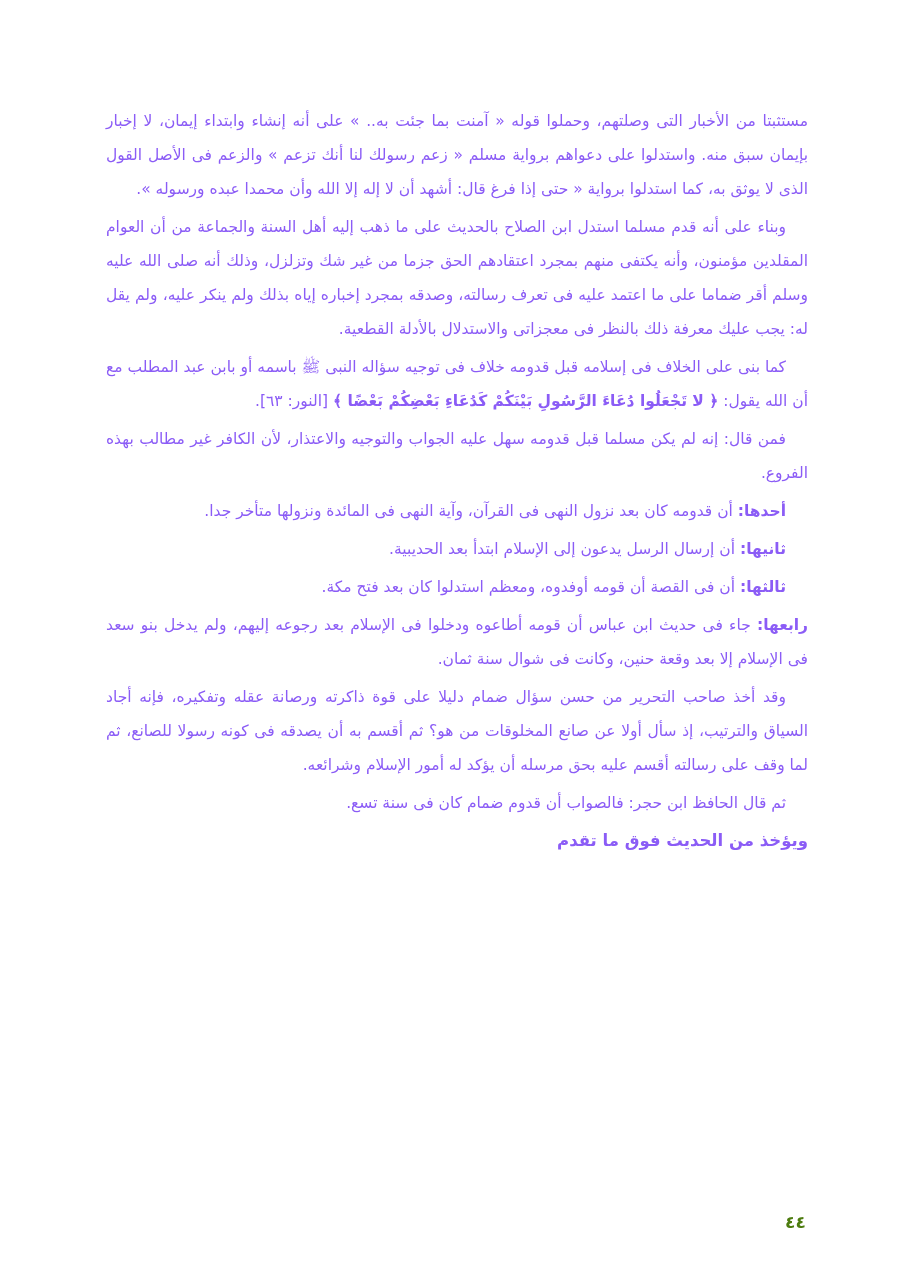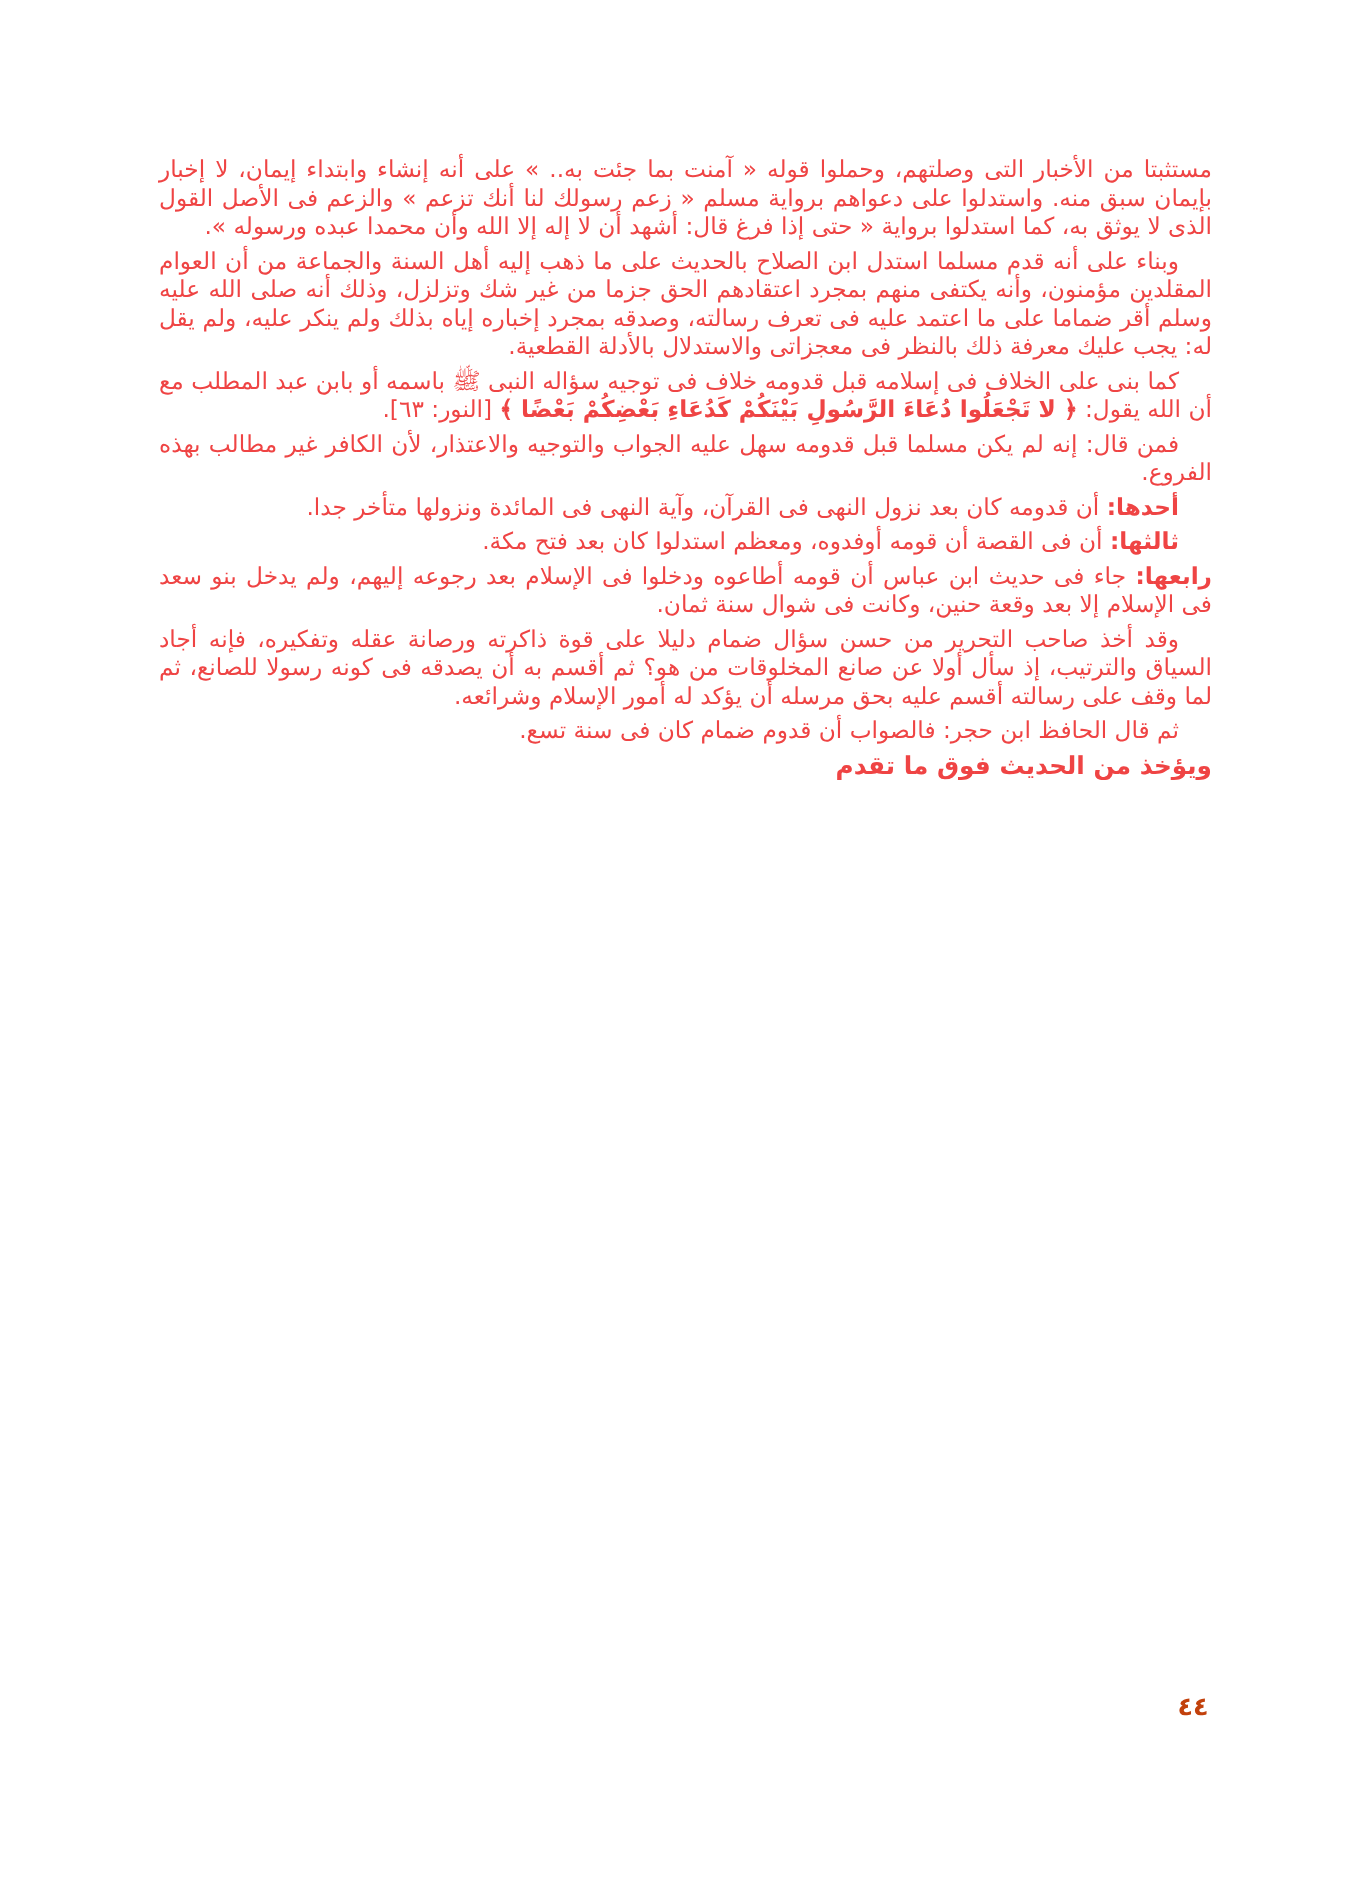--- a/index.html
+++ b/index.html
@@ -7,54 +7,55 @@
   .page {
     position: absolute;
     left: 106px;
     top: 104px;
     width: 702px;
     direction: rtl;
     text-align: justify;
     text-align-last: right;
     font-family: "DejaVu Sans", sans-serif;
     font-size: 15.5px;
-    line-height: 19px;
-    color: #ef4444;
+    line-height: 34px;
+    color: #8b5cf6;
   }
   .para { margin: 0 0 4px 0; }
   .indent { text-indent: 22px; }
   .quran { font-weight: bold; }
   .heading {
     margin: 0 0 17px 0;
     font-weight: bold;
     font-size: 16.5px;
   }
   .point { margin: 0 0 4px 0; text-indent: 22px; }
   .point-label { font-weight: bold; }
   .page-number {
     position: absolute;
     left: 785px;
-    top: 1128px;
+    top: 1212px;
     font-family: "DejaVu Sans", sans-serif;
     font-size: 17px;
     font-weight: bold;
-    color: #c2410c;
+    color: #4d7c0f;
     direction: rtl;
   }
 </style>
 </head>
 <body>
 
 <div class="page">
   <p class="para">مستثبتا من الأخبار التى وصلتهم، وحملوا قوله « آمنت بما جئت به.. » على أنه إنشاء وابتداء إيمان، لا إخبار بإيمان سبق منه. واستدلوا على دعواهم برواية مسلم « زعم رسولك لنا أنك تزعم » والزعم فى الأصل القول الذى لا يوثق به، كما استدلوا برواية « حتى إذا فرغ قال: أشهد أن لا إله إلا الله وأن محمدا عبده ورسوله ».</p>
   <p class="para indent">وبناء على أنه قدم مسلما استدل ابن الصلاح بالحديث على ما ذهب إليه أهل السنة والجماعة من أن العوام المقلدين مؤمنون، وأنه يكتفى منهم بمجرد اعتقادهم الحق جزما من غير شك وتزلزل، وذلك أنه صلى الله عليه وسلم أقر ضماما على ما اعتمد عليه فى تعرف رسالته، وصدقه بمجرد إخباره إياه بذلك ولم ينكر عليه، ولم يقل له: يجب عليك معرفة ذلك بالنظر فى معجزاتى والاستدلال بالأدلة القطعية.</p>
   <p class="para indent"><span>كما بنى على الخلاف فى إسلامه قبل قدومه خلاف فى توجيه سؤاله النبى ﷺ باسمه أو بابن عبد المطلب مع أن الله يقول: </span><span class="quran">﴿ لا تَجْعَلُوا دُعَاءَ الرَّسُولِ بَيْنَكُمْ كَدُعَاءِ بَعْضِكُمْ بَعْضًا ﴾</span><span> [النور: ٦٣].</span></p>
   <p class="para indent">فمن قال: إنه لم يكن مسلما قبل قدومه سهل عليه الجواب والتوجيه والاعتذار، لأن الكافر غير مطالب بهذه الفروع.</p>
 
   <p class="point"><span class="point-label">أحدها:</span><span> أن قدومه كان بعد نزول النهى فى القرآن، وآية النهى فى المائدة ونزولها متأخر جدا.</span></p>
+  <p class="point"><span class="point-label">ثانيها:</span><span> أن إرسال الرسل يدعون إلى الإسلام ابتدأ بعد الحديبية.</span></p>
   <p class="point"><span class="point-label">ثالثها:</span><span> أن فى القصة أن قومه أوفدوه، ومعظم استدلوا كان بعد فتح مكة.</span></p>
   <p class="para"><span class="point-label">رابعها:</span><span> جاء فى حديث ابن عباس أن قومه أطاعوه ودخلوا فى الإسلام بعد رجوعه إليهم، ولم يدخل بنو سعد فى الإسلام إلا بعد وقعة حنين، وكانت فى شوال سنة ثمان.</span></p>
 
   <p class="para indent">وقد أخذ صاحب التحرير من حسن سؤال ضمام دليلا على قوة ذاكرته ورصانة عقله وتفكيره، فإنه أجاد السياق والترتيب، إذ سأل أولا عن صانع المخلوقات من هو؟ ثم أقسم به أن يصدقه فى كونه رسولا للصانع، ثم لما وقف على رسالته أقسم عليه بحق مرسله أن يؤكد له أمور الإسلام وشرائعه.</p>
   <p class="para indent">ثم قال الحافظ ابن حجر: فالصواب أن قدوم ضمام كان فى سنة تسع.</p>
 
   <h3 class="heading">ويؤخذ من الحديث فوق ما تقدم</h3>
 
 </div>
 

